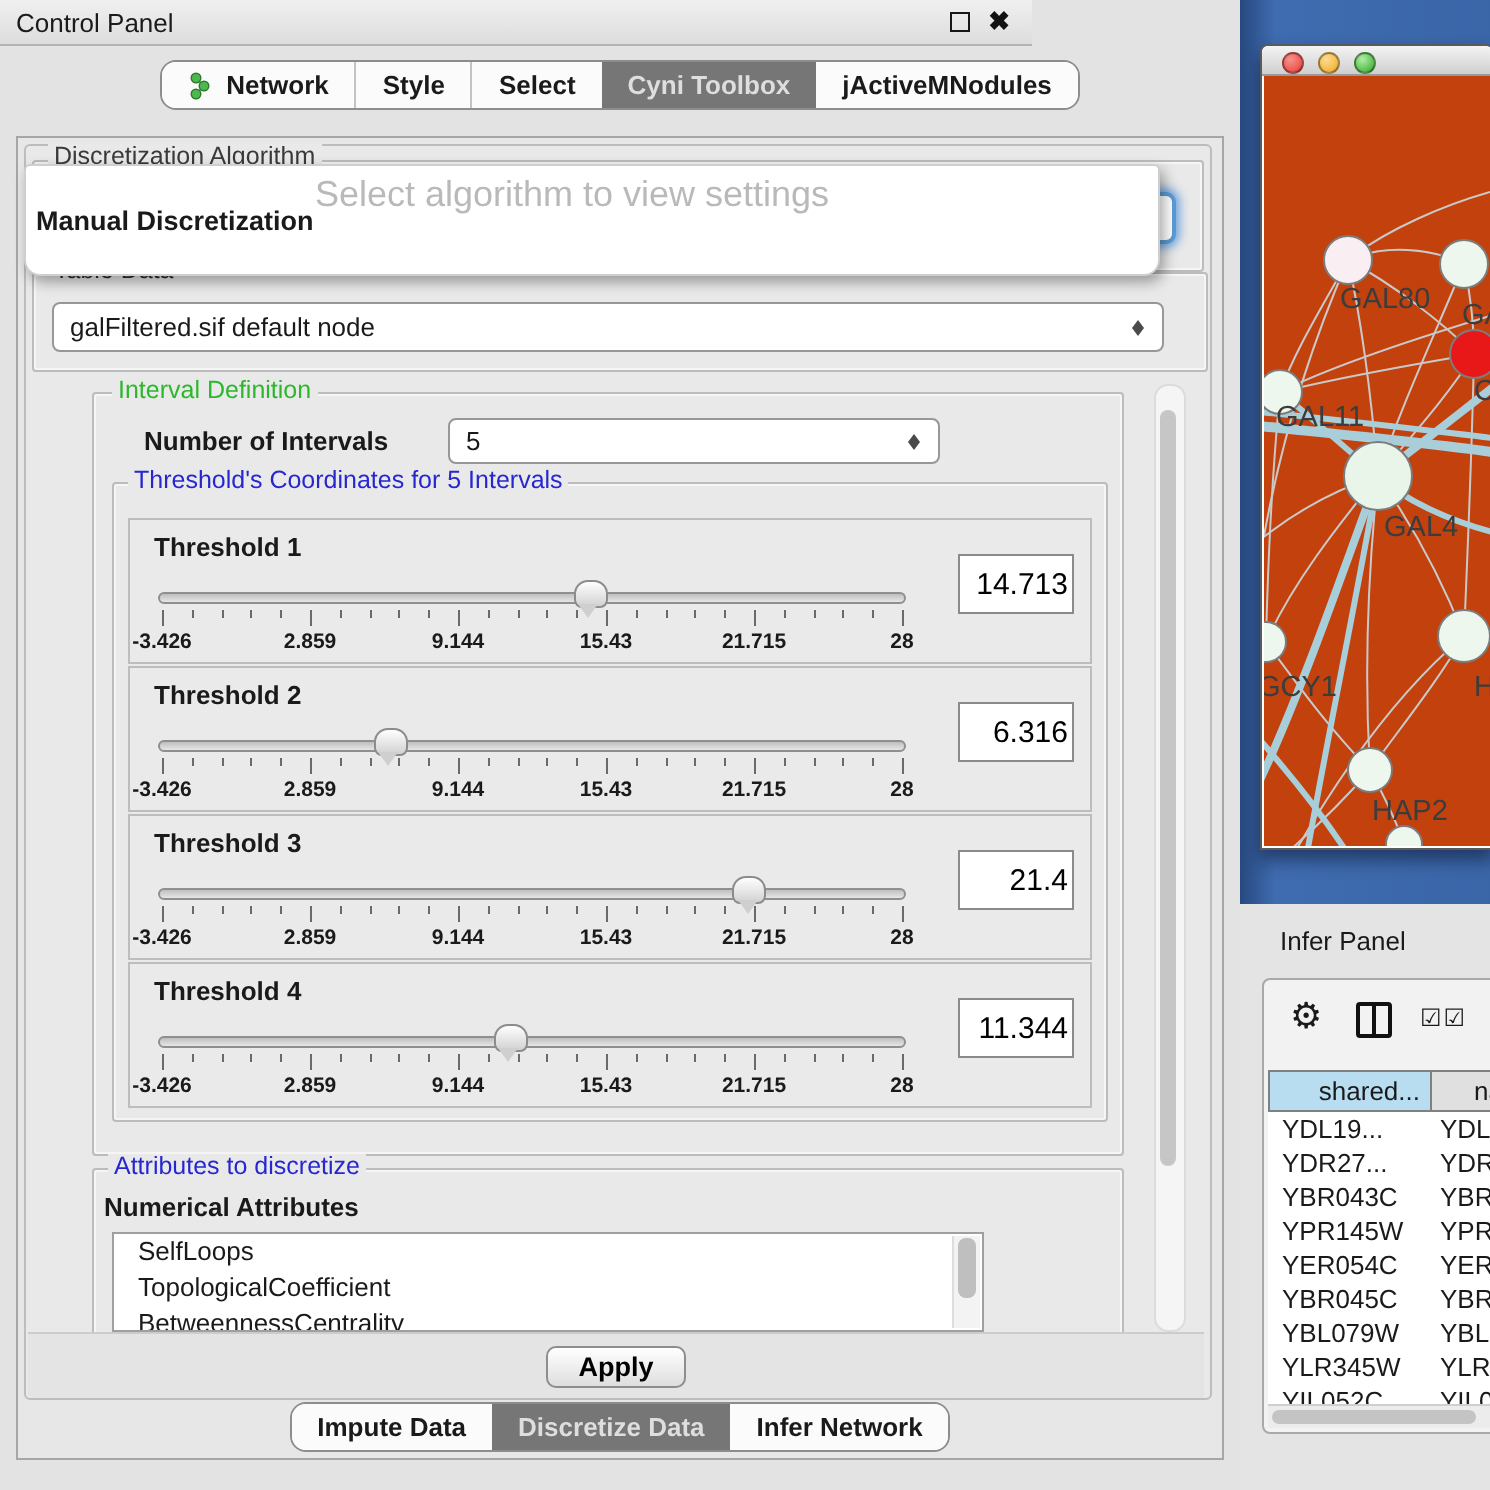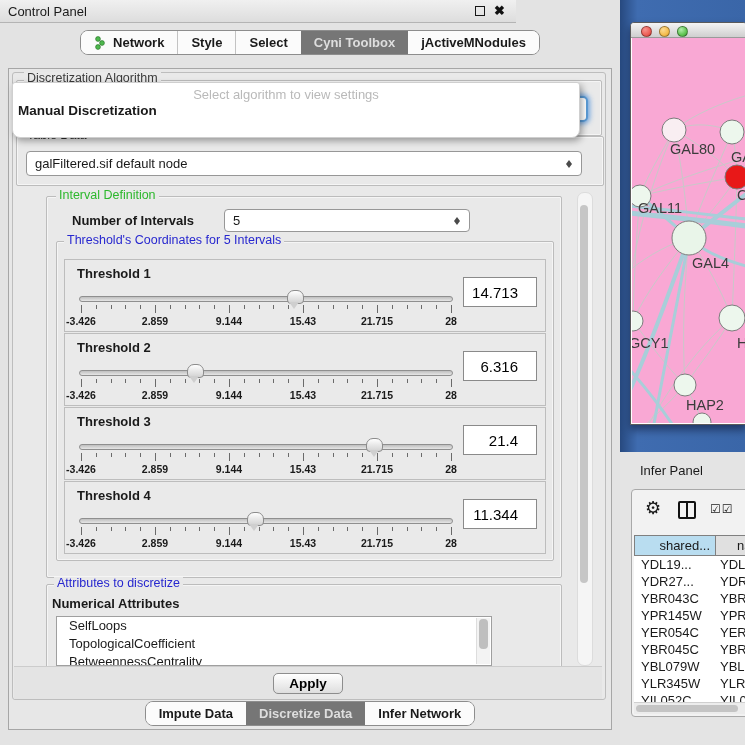--- a/index.html
+++ b/index.html
@@ -33,29 +33,29 @@
   
   .combo{background:#fff;border:1px solid #979797;border-radius:4px;display:flex;align-items:center;padding-left:8px;box-sizing:border-box}
   .stp{position:absolute;right:5px;top:50%;width:13px;height:16px;transform:translateY(-50%)}
   .stp::before{content:"";position:absolute;left:3px;top:1px;border:3.5px solid transparent;border-bottom:4.5px solid #4a4a4a}
   .stp::after{content:"";position:absolute;left:3px;bottom:1px;border:3.5px solid transparent;border-top:4.5px solid #4a4a4a}
   .focusring{border:2px solid #5b9bd5;border-radius:5px;background:#fff;box-shadow:0 0 5px 2px rgba(96,156,222,.85)}
 
   
   .popup{left:12px;top:82px;width:566px;height:54px;background:#fff;z-index:50;
          border:1px solid #cfcfcf;border-radius:3px 3px 8px 8px;box-shadow:2px 3px 7px rgba(0,0,0,.35)}
-  .popup .prompt{position:absolute;left:0;right:20px;top:4px;text-align:center;color:#b9b9b9;font-size:13px}
+  .popup .prompt{position:absolute;left:0;right:20px;top:4px;text-align:center;color:#b9b9b9;font-size:18px}
   .popup .opt1{position:absolute;left:5px;top:20px;font-weight:bold;font-size:13.5px}
   .popup .opt2{position:absolute;left:5px;top:36px;font-size:13.5px}
 
   
   .thr{position:relative;height:71px;border:1px solid #bdbdbd;background:#eaeaea;margin-bottom:1px}
   .thr-label{position:absolute;left:12px;top:6px;font-weight:bold}
   .thr-value{position:absolute;right:8px;top:17px;width:52px;height:26px;border:1px solid #8a8a8a;background:#fff;
-             font-family:"Liberation Sans",sans-serif;font-size:15px;text-align:right;padding-right:18px}
+             font-family:"Liberation Sans",sans-serif;font-size:15px;text-align:right;padding-right:2px}
   .slider{position:absolute;left:14px;right:92px;top:36px;height:32px}
   .track{position:absolute;left:0;right:0;top:0;height:4px;border:1px solid #8f8f8f;border-radius:3px;background:linear-gradient(#bfbfbf,#e6e6e6)}
   .ticks{position:absolute;left:2px;right:2px;top:9px;height:9px}
   .ticks i{position:absolute;width:1px;background:#6a6a6a;top:0}
   .ticks i.mi{height:4px}.ticks i.ma{height:8px}
   .saxis{position:absolute;left:2px;right:2px;top:19px;height:12px;font-size:10.5px;font-weight:bold}
   .saxis span{position:absolute;transform:translateX(-50%);white-space:nowrap}
   .thumb{position:absolute;top:-6px;width:15px;height:12px;background:linear-gradient(#fefefe,#d2d2d2);
          border:1px solid #8c8c8c;border-radius:7px 7px 4px 4px;z-index:3}
   .thumb::after{content:"";position:absolute;left:1.5px;top:11px;border-left:5.5px solid transparent;border-right:5.5px solid transparent;border-top:7px solid #cfcfcf}
@@ -72,21 +72,21 @@
 
   
   .footer{left:14px;top:666px;width:588px;height:32px;background:#e4e4e4;border-top:1px solid #cccccc;display:flex;align-items:center;justify-content:center}
   .btn{padding:2px 15px;border:1px solid #8d8d8d;border-radius:5px;background:linear-gradient(#ffffff,#dedede);font-family:"Liberation Sans",sans-serif;font-size:13.5px;font-weight:bold}
 
   
   .netbg{left:620px;top:0;width:125px;height:452px;background:linear-gradient(to right,#27497f,#3f6cb0 14%,#3a66a8)}
   .netwin{left:630px;top:22px;width:115px;height:401px;border:1px solid #5a5a5a;border-radius:4px 4px 0 0;background:#fff;box-shadow:0 5px 9px rgba(0,0,20,.45)}
   .nettitle{position:absolute;left:0;top:0;right:0;height:14px;background:linear-gradient(#f4f4f4,#cfcfcf);border-bottom:1px solid #9a9a9a;border-radius:3px 3px 0 0}
   .light{position:absolute;top:2.5px;width:9px;height:9px;border-radius:50%;border:.5px solid rgba(0,0,0,.35)}
-  .netcanvas{position:absolute;left:1px;top:15px;width:113px;height:385px;background:#f9a8d4;overflow:hidden}
+  .netcanvas{position:absolute;left:1px;top:15px;width:113px;height:385px;background:#c2410c;overflow:hidden}
   .netcanvas svg{font-family:"Liberation Sans",sans-serif}
 
   
   .tpbg{left:620px;top:452px;width:125px;height:293px;background:#e4e4e4}
   .tptitle{position:absolute;left:20px;top:11px}
   .tpcard{position:absolute;left:11px;top:37px;width:130px;height:226px;background:#f2f2f2;border:1px solid #a9a9a9;border-radius:4px}
   .gear{position:absolute;left:13px;top:9px;font-size:18px;line-height:18px}
   .spliticon{position:absolute;left:46px;top:11px;width:14px;height:14px;border:2px solid #111;border-radius:2px}
   .spliticon::after{content:"";position:absolute;left:6px;top:0;width:2px;height:14px;background:#111}
   .checks{position:absolute;left:78px;top:12px;font-size:12px;letter-spacing:1px}

